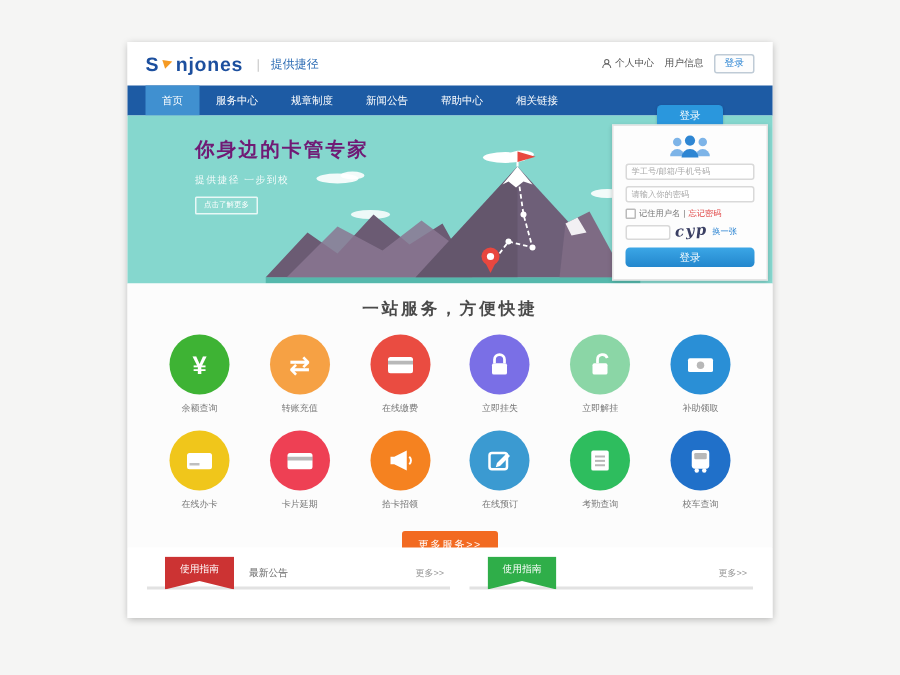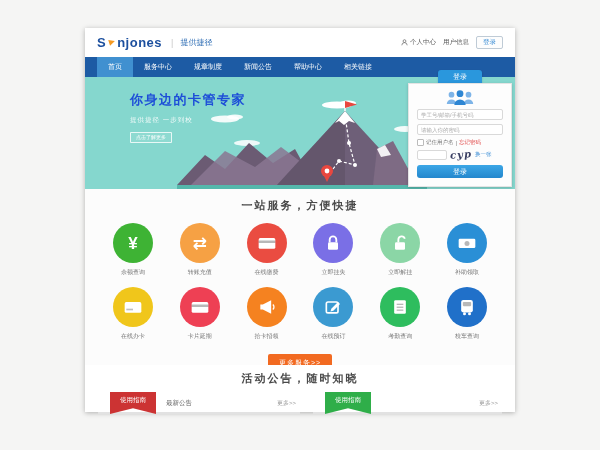--- a/index.html
+++ b/index.html
@@ -20,21 +20,21 @@
   .login-mini{font-size:6.5px;color:#2e86d3;border:1px solid #bfcbd6;border-radius:2px;padding:1px 6px;background:#fdfdfd;cursor:pointer;}
 
   
   .nav{position:absolute;left:0;top:29px;width:430px;height:20px;background:#1d5ba4;display:flex;align-items:stretch;padding-left:12px;box-sizing:border-box;}
   .nav-item{font-size:7px;color:#fff;display:flex;align-items:center;padding:0 11px;cursor:pointer;}
   .nav-item.active{background:#4090d0;}
 
   
   .hero{position:absolute;left:0;top:49px;width:430px;height:112px;background:#85d7ce;overflow:hidden;}
   .hero-text{position:absolute;left:45px;top:14px;}
-  .hero-title{font-size:13px;font-weight:bold;color:#1d4ed8;letter-spacing:1.5px;}
+  .hero-title{font-size:13px;font-weight:bold;color:#701a75;letter-spacing:1.5px;}
   .hero-sub{font-size:6.5px;color:rgba(255,255,255,.9);margin-top:7px;letter-spacing:1px;}
   .hero-cta{display:inline-block;margin-top:5px;font-size:5px;color:#fff;border:1px solid rgba(255,255,255,.8);border-radius:1px;padding:1.5px 5px;cursor:pointer;background:rgba(255,255,255,.08);}
   .hero-art{position:absolute;left:92px;bottom:0;}
 
   
   .login-panel{position:absolute;left:323px;top:42px;width:104px;}
   .login-tab{width:44px;height:13px;margin:0 auto;background:#2a97dd;color:#fff;font-size:7px;display:flex;align-items:center;justify-content:center;border-radius:3px 3px 0 0;cursor:pointer;box-shadow:0 1px 2px rgba(0,0,0,.2);}
   .login-body{background:#fdfdfd;border:1px solid #e4e4e4;box-shadow:0 1px 3px rgba(0,0,0,.18);padding:5px 8px 7px;box-sizing:border-box;height:104px;}
   .users-ico{display:block;margin:0 auto 3px;}
   .login-input{display:block;width:100%;height:11px;box-sizing:border-box;border:1px solid #d9d9d9;border-radius:2px;font-size:5.5px;padding:0 3px;margin-bottom:4px;color:#333;background:#fff;}
@@ -278,21 +278,20 @@
                 <circle cx="15" cy="20" r="1.8" fill="#fff"></circle>
               </svg>
           </div>
           <div class="svc-label">校车查询</div>
         </div>
       </div>
       <button class="more-btn" style="background: rgb(242, 106, 33);">更多服务&gt;&gt;</button>
     </div>
 
     <div class="announce">
-      <div class="sec-title">活动公告，随时知晓</div>
       <div class="panels">
         <div class="panel panel-left">
           <div class="ribbon" style="background: rgb(204, 51, 51);">使用指南</div>
           <span class="panel-tab">最新公告</span>
           <span class="panel-more">更多&gt;&gt;</span>
         </div>
         <div class="panel panel-right">
           <div class="ribbon" style="background: rgb(47, 174, 73);">使用指南</div>
           <span class="panel-more">更多&gt;&gt;</span>
         </div>

